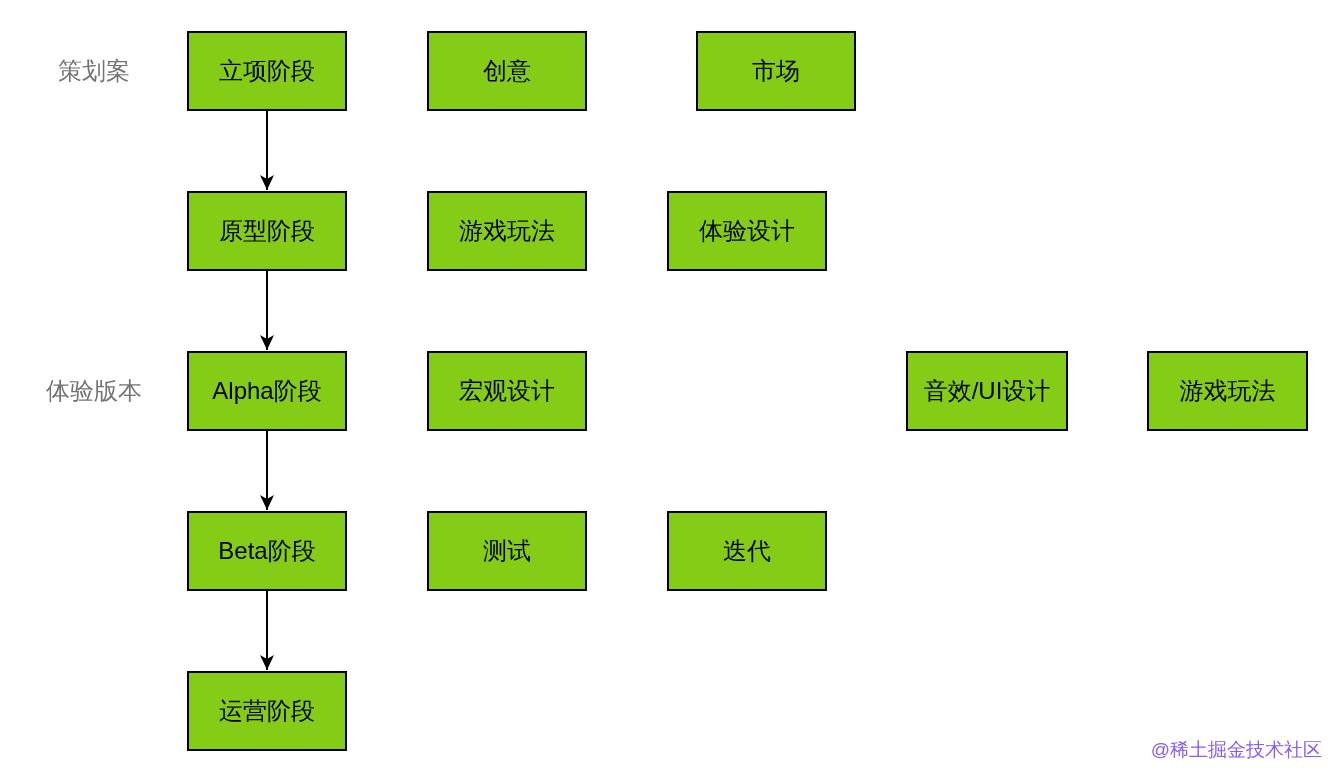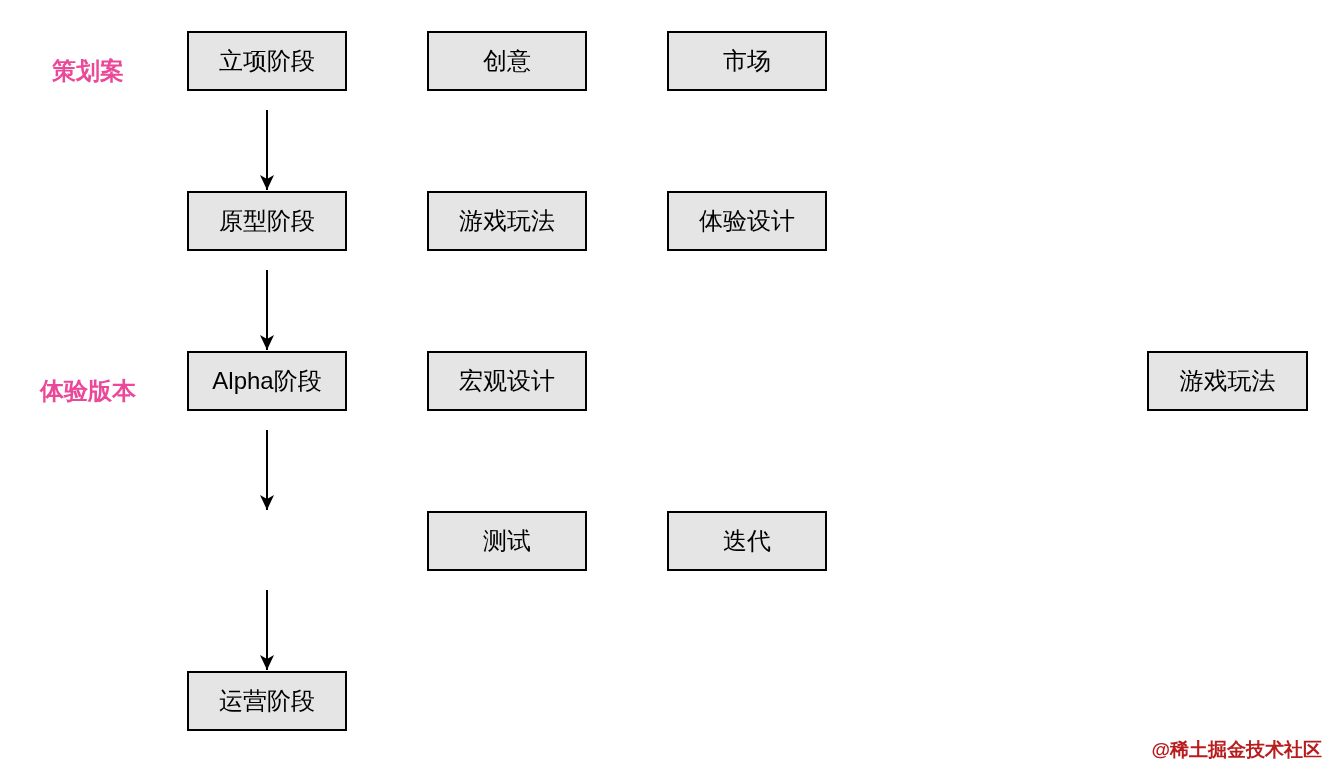--- a/index.html
+++ b/index.html
@@ -18,53 +18,51 @@
   .arrows {
     position: absolute;
     left: 0;
     top: 0;
     width: 1340px;
     height: 784px;
     pointer-events: none;
   }
   .row-label {
     position: absolute;
-    left: 14px;
+    left: 20px;
     width: 148px;
     height: 80px;
     display: flex;
     align-items: center;
     justify-content: center;
     font-size: 24px;
-    color: #ec4899;
+    color: #737373;
     white-space: nowrap;
-    font-weight: bold;
   }
   .box {
     position: absolute;
     width: 160px;
-    height: 60px;
+    height: 80px;
     box-sizing: border-box;
     border: 2px solid #000000;
-    background: #e5e5e5;
+    background: #84cc16;
     display: flex;
     align-items: center;
     justify-content: center;
     font-size: 24px;
     color: #000000;
     white-space: nowrap;
   }
   .watermark {
     position: absolute;
     right: 18px;
     top: 737px;
     font-size: 19px;
-    color: #b91c1c;
+    color: #8b5cf6;
     white-space: nowrap;
-    font-weight: bold;
   }
 </style>
 </head>
 <body>
 
 <div class="canvas">
 
   <svg class="arrows">
     <defs>
       <marker id="arrowhead" markerUnits="userSpaceOnUse" markerWidth="18" markerHeight="16" refX="15" refY="7" orient="auto">
@@ -75,30 +73,32 @@
     <line x1="267" y1="270" x2="267" y2="350" stroke="#000000" stroke-width="2" marker-end="url(#arrowhead)"></line>
     <line x1="267" y1="430" x2="267" y2="510" stroke="#000000" stroke-width="2" marker-end="url(#arrowhead)"></line>
     <line x1="267" y1="590" x2="267" y2="670" stroke="#000000" stroke-width="2" marker-end="url(#arrowhead)"></line>
   </svg>
 
   <div class="row-label" style="top:31px">策划案</div>
   <div class="row-label" style="top:351px">体验版本</div>
 
   <div class="box" style="left:187px; top:31px">立项阶段</div>
   <div class="box" style="left:427px; top:31px">创意</div>
-  <div class="box" style="left:667px; top:31px">市场</div>
+  <div class="box" style="left:696px; top:31px">市场</div>
 
   <div class="box" style="left:427px; top:191px">游戏玩法</div>
   <div class="box" style="left:187px; top:191px">原型阶段</div>
   <div class="box" style="left:667px; top:191px">体验设计</div>
 
   <div class="box" style="left:187px; top:351px">Alpha阶段</div>
   <div class="box" style="left:427px; top:351px">宏观设计</div>
+  <div class="box" style="left:906px; top:351px; width:162px">音效/UI设计</div>
   <div class="box" style="left:1147px; top:351px; width:161px">游戏玩法</div>
 
+  <div class="box" style="left:187px; top:511px">Beta阶段</div>
   <div class="box" style="left:427px; top:511px">测试</div>
   <div class="box" style="left:667px; top:511px">迭代</div>
 
   <div class="box" style="left:187px; top:671px">运营阶段</div>
 
   <div class="watermark">@稀土掘金技术社区</div>
 
 </div>
 
 </body></html>

